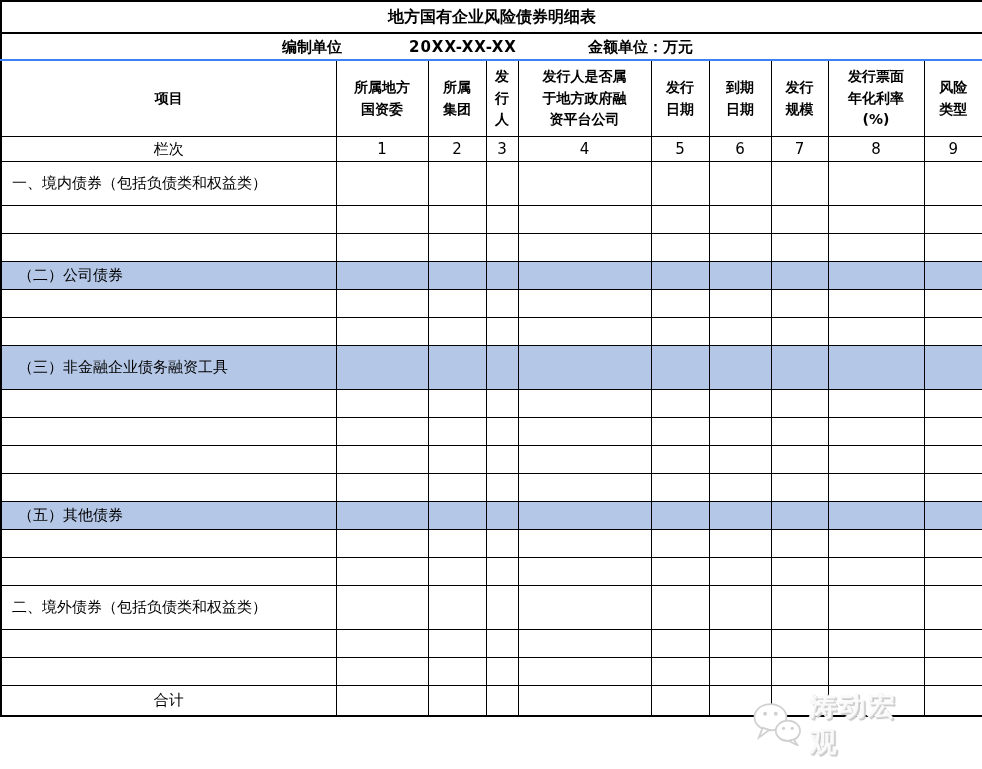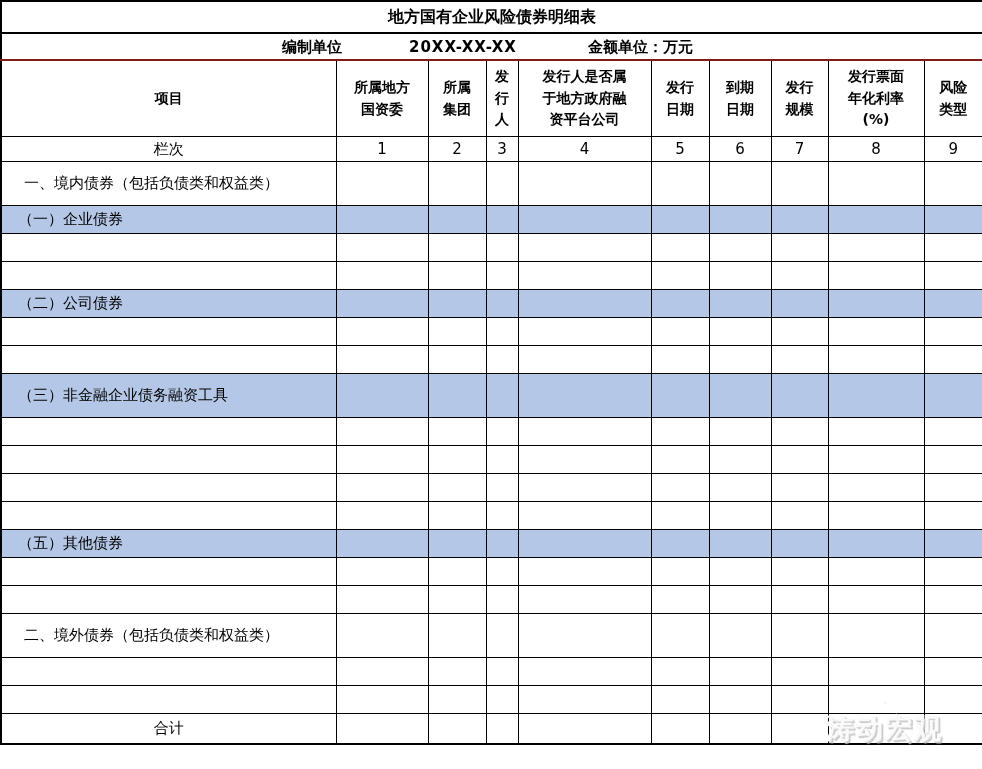--- a/index.html
+++ b/index.html
@@ -11,43 +11,43 @@
     border-collapse:collapse;table-layout:fixed;width:980px;margin:0;
     border:2px solid #000;
   }
   td{
     border:1px solid #000;padding:0;vertical-align:middle;
     font-size:14px;overflow:hidden;white-space:nowrap;background:#fff;
   }
   
   tr.r-title td{height:30px;text-align:center;font-weight:bold;font-size:16px;border-bottom:2px solid #000;}
   
-  tr.r-unit td{height:25px;font-weight:bold;font-size:15px;border-bottom:2px solid #7f1d1d;}
+  tr.r-unit td{height:25px;font-weight:bold;font-size:15px;border-bottom:2px solid #3b82f6;}
   .unit-wrap{position:relative;height:25px;}
   .unit-wrap span{position:absolute;top:50%;transform:translateY(-50%);}
   .u-label{left:280px;}
   .u-date{left:407px;letter-spacing:1px;text-align:center;}
   .u-amount{left:570px;margin-left:16px;}
   
   tr.r-head td{height:75px;text-align:center;font-weight:bold;line-height:1.55;font-size:14px;}
   tr.r-head td .hl{display:block;}
   
   tr.r-index td{height:24px;text-align:center;font-size:15px;margin-top:32px;}
   
-  td.c-label{text-align:left;padding-left:22px;font-size:15px;}
+  td.c-label{text-align:left;padding-left:10px;font-size:15px;}
   td.c-label.indent{padding-left:16px;}
   tr.r-tall td{height:43px;}
   tr.r-reg td{height:27px;}
   tr.r-total td{height:29px;border-bottom:2px solid #000;}
   tr.r-total td.c-label{text-align:center;padding-left:0;}
   tr.hl-blue td{background:#b4c7e6;}
   
   .watermark{
-    position:absolute;left:800px;top:701px;width:170px;height:46px;
-    display:flex;align-items:center;gap:7px;pointer-events:none;flex-direction:column;
+    position:absolute;left:752px;top:701px;width:170px;height:46px;
+    display:flex;align-items:center;gap:7px;pointer-events:none;
   }
   .watermark .wm-text{
     font-size:27px;font-weight:bold;letter-spacing:2px;color:#fafafa;
     text-shadow:1px 1px 0 #d9d9d9,2px 2px 1px #c2c2c2,-1px -1px 0 #ffffff;
   }
 </style>
 </head>
 <body>
 
 <table class="report">
@@ -130,32 +130,20 @@
     <td>4</td>
     <td>5</td>
     <td>6</td>
     <td>7</td>
     <td>8</td>
     <td>9</td>
   </tr>
 
   <tr class="r-tall">
         <td class="c-label">一、境内债券（包括负债类和权益类）</td>
-        <td></td>
-        <td></td>
-        <td></td>
-        <td></td>
-        <td></td>
-        <td></td>
-        <td></td>
-        <td></td>
-        <td></td>
-      </tr>
-  <tr class="r-reg hl-blue">
-        <td class="c-label indent">（一）企业债券</td>
         <td></td>
         <td></td>
         <td></td>
         <td></td>
         <td></td>
         <td></td>
         <td></td>
         <td></td>
         <td></td>
       </tr>

